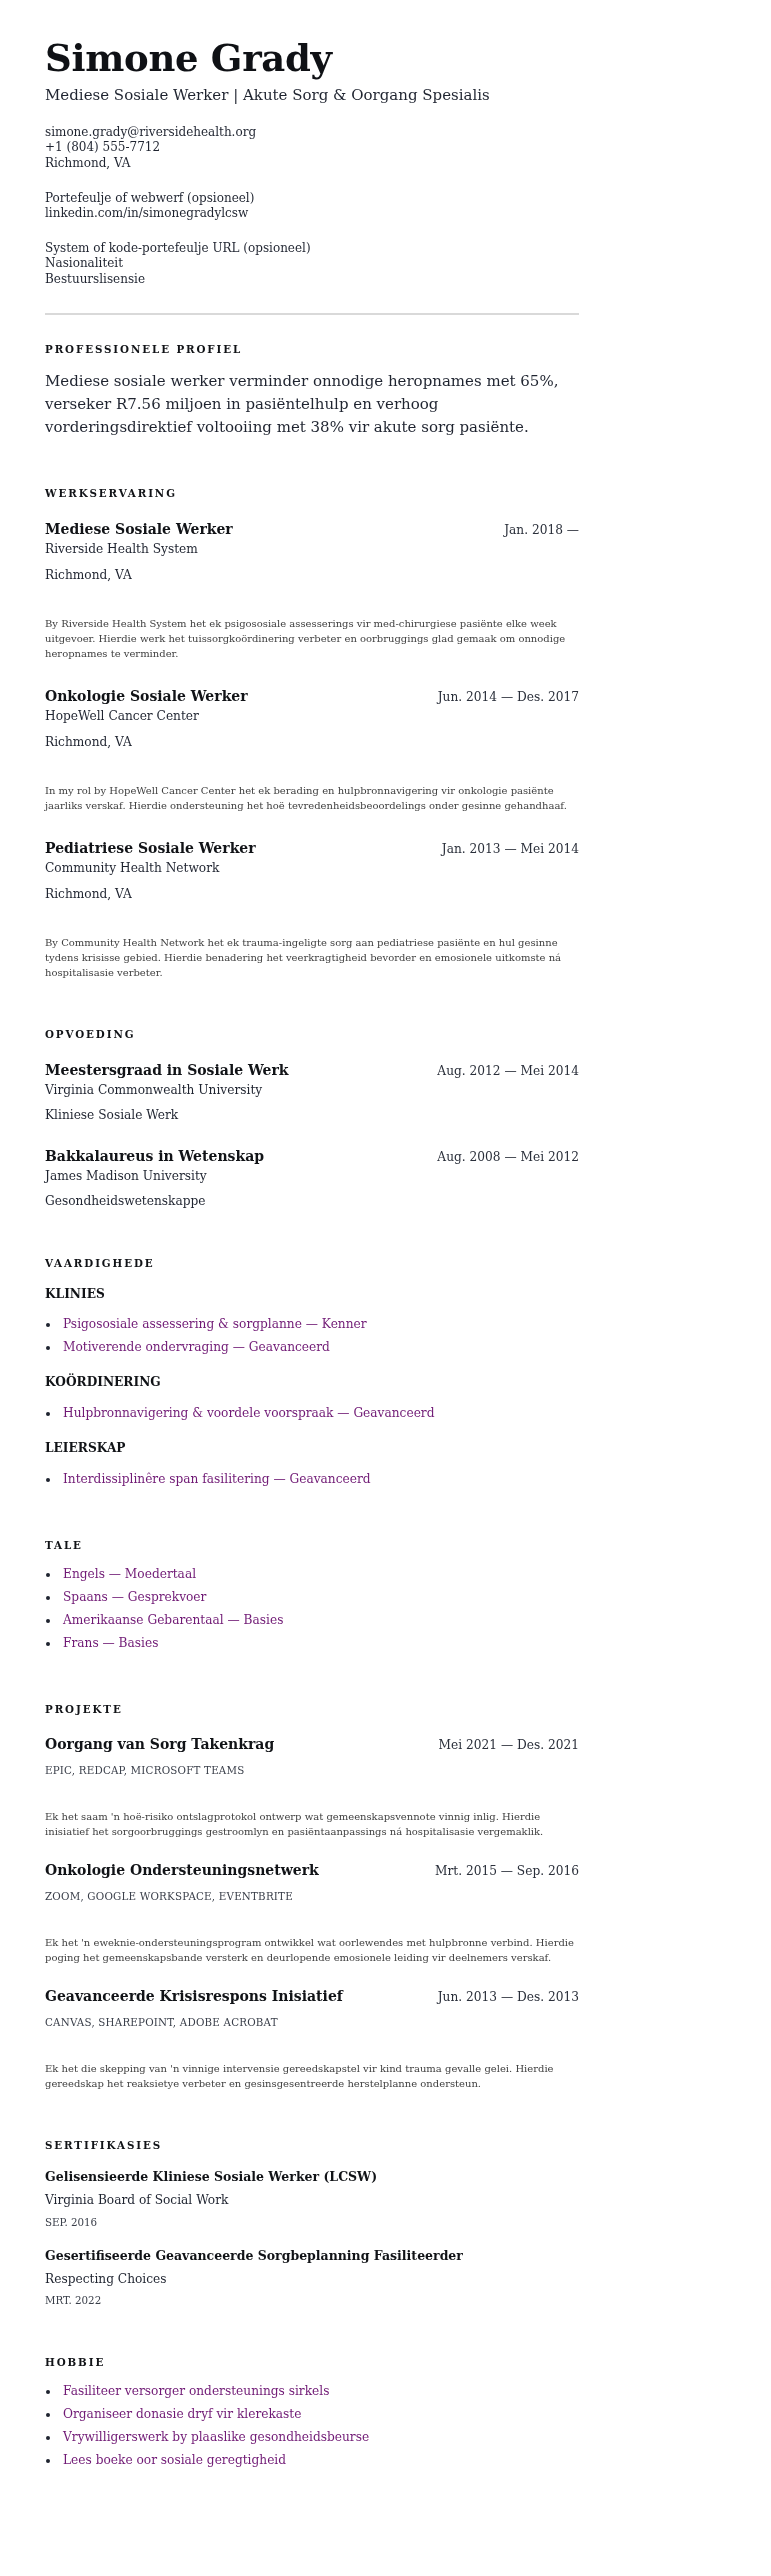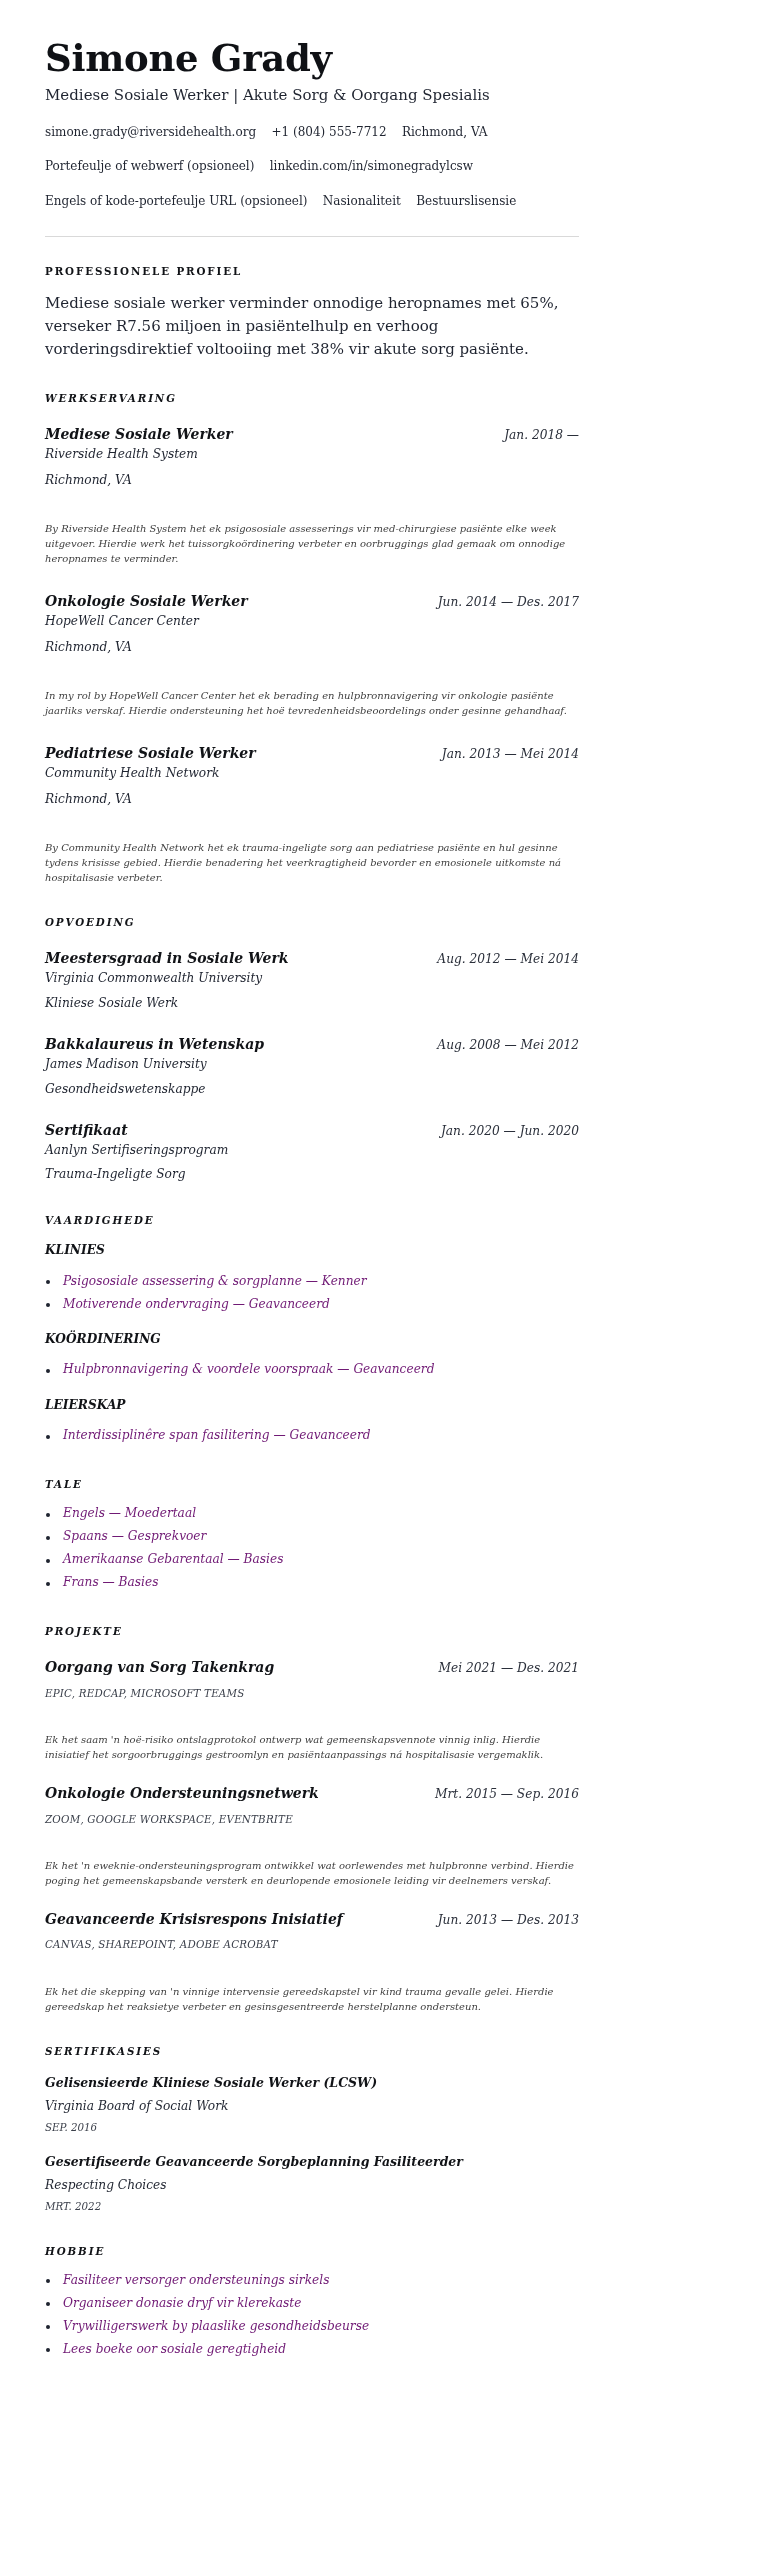--- a/index.html
+++ b/index.html
@@ -27,20 +27,21 @@
     margin-top: 6.4px;
     line-height: 1.3;
   }
   .contact-row {
     font-size: 12px;
     color: #1f2430;
     display: flex;
     gap: 0 15.4px;
     flex-wrap: wrap;
     line-height: 1.3;
+    flex-direction: column;
   }
   .contact-row.first { margin-top: 19.3px; }
   .contact-row + .contact-row { margin-top: 19px; }
   .divider {
     height: 1.9px;
     background: #d9d9d9;
     margin-top: 26px;
     border: none;
   }
   .section-title {
@@ -51,21 +52,21 @@
     text-transform: uppercase;
     line-height: 1.2;
   }
   .profile-section { margin-top: 28px; }
   .profile-text {
     font-size: 15px;
     line-height: 23px;
     margin-top: 14px;
     color: #1f2430;
   }
-  .section { margin-top: 31px; font-style: italic; }
+  .section { margin-top: 48px; }
   .entry-head {
     display: flex;
     justify-content: space-between;
     align-items: baseline;
   }
   .entry-title {
     font-size: 14px;
     font-weight: bold;
     color: #111317;
     line-height: 1.3;
@@ -172,21 +173,21 @@
     <div class="contact-row first">
       <span>simone.grady@riversidehealth.org</span>
       <span>+1 (804) 555-7712</span>
       <span>Richmond, VA</span>
     </div>
     <div class="contact-row">
       <span>Portefeulje of webwerf (opsioneel)</span>
       <span>linkedin.com/in/simonegradylcsw</span>
     </div>
     <div class="contact-row">
-      <span>Engels of kode-portefeulje URL (opsioneel)</span>
+      <span>System of kode-portefeulje URL (opsioneel)</span>
       <span>Nasionaliteit</span>
       <span>Bestuurslisensie</span>
     </div>
   </header>
 
   <div class="divider"></div>
 
   <section class="profile-section">
     <h2 class="section-title">Professionele Profiel</h2>
     <p class="profile-text">Mediese sosiale werker verminder onnodige heropnames met 65%, verseker R7.56 miljoen in pasiëntelhulp en verhoog vorderingsdirektief voltooiing met 38% vir akute sorg pasiënte.</p>
@@ -244,28 +245,20 @@
 
       <div class="edu-item">
         <div class="entry-head">
           <div class="entry-title">Bakkalaureus in Wetenskap</div>
           <div class="entry-date">Aug. 2008 — Mei 2012</div>
         </div>
         <div class="entry-sub school">James Madison University</div>
         <div class="entry-sub field">Gesondheidswetenskappe</div>
       </div>
 
-      <div class="edu-item">
-        <div class="entry-head">
-          <div class="entry-title">Sertifikaat</div>
-          <div class="entry-date">Jan. 2020 — Jun. 2020</div>
-        </div>
-        <div class="entry-sub school">Aanlyn Sertifiseringsprogram</div>
-        <div class="entry-sub field">Trauma-Ingeligte Sorg</div>
-      </div>
 
     </div>
   </section>
 
   <section class="section">
     <h2 class="section-title">Vaardighede</h2>
 
     <div class="skill-group">
       <div class="skill-group-title">KLINIES</div>
       <ul class="bullets">

